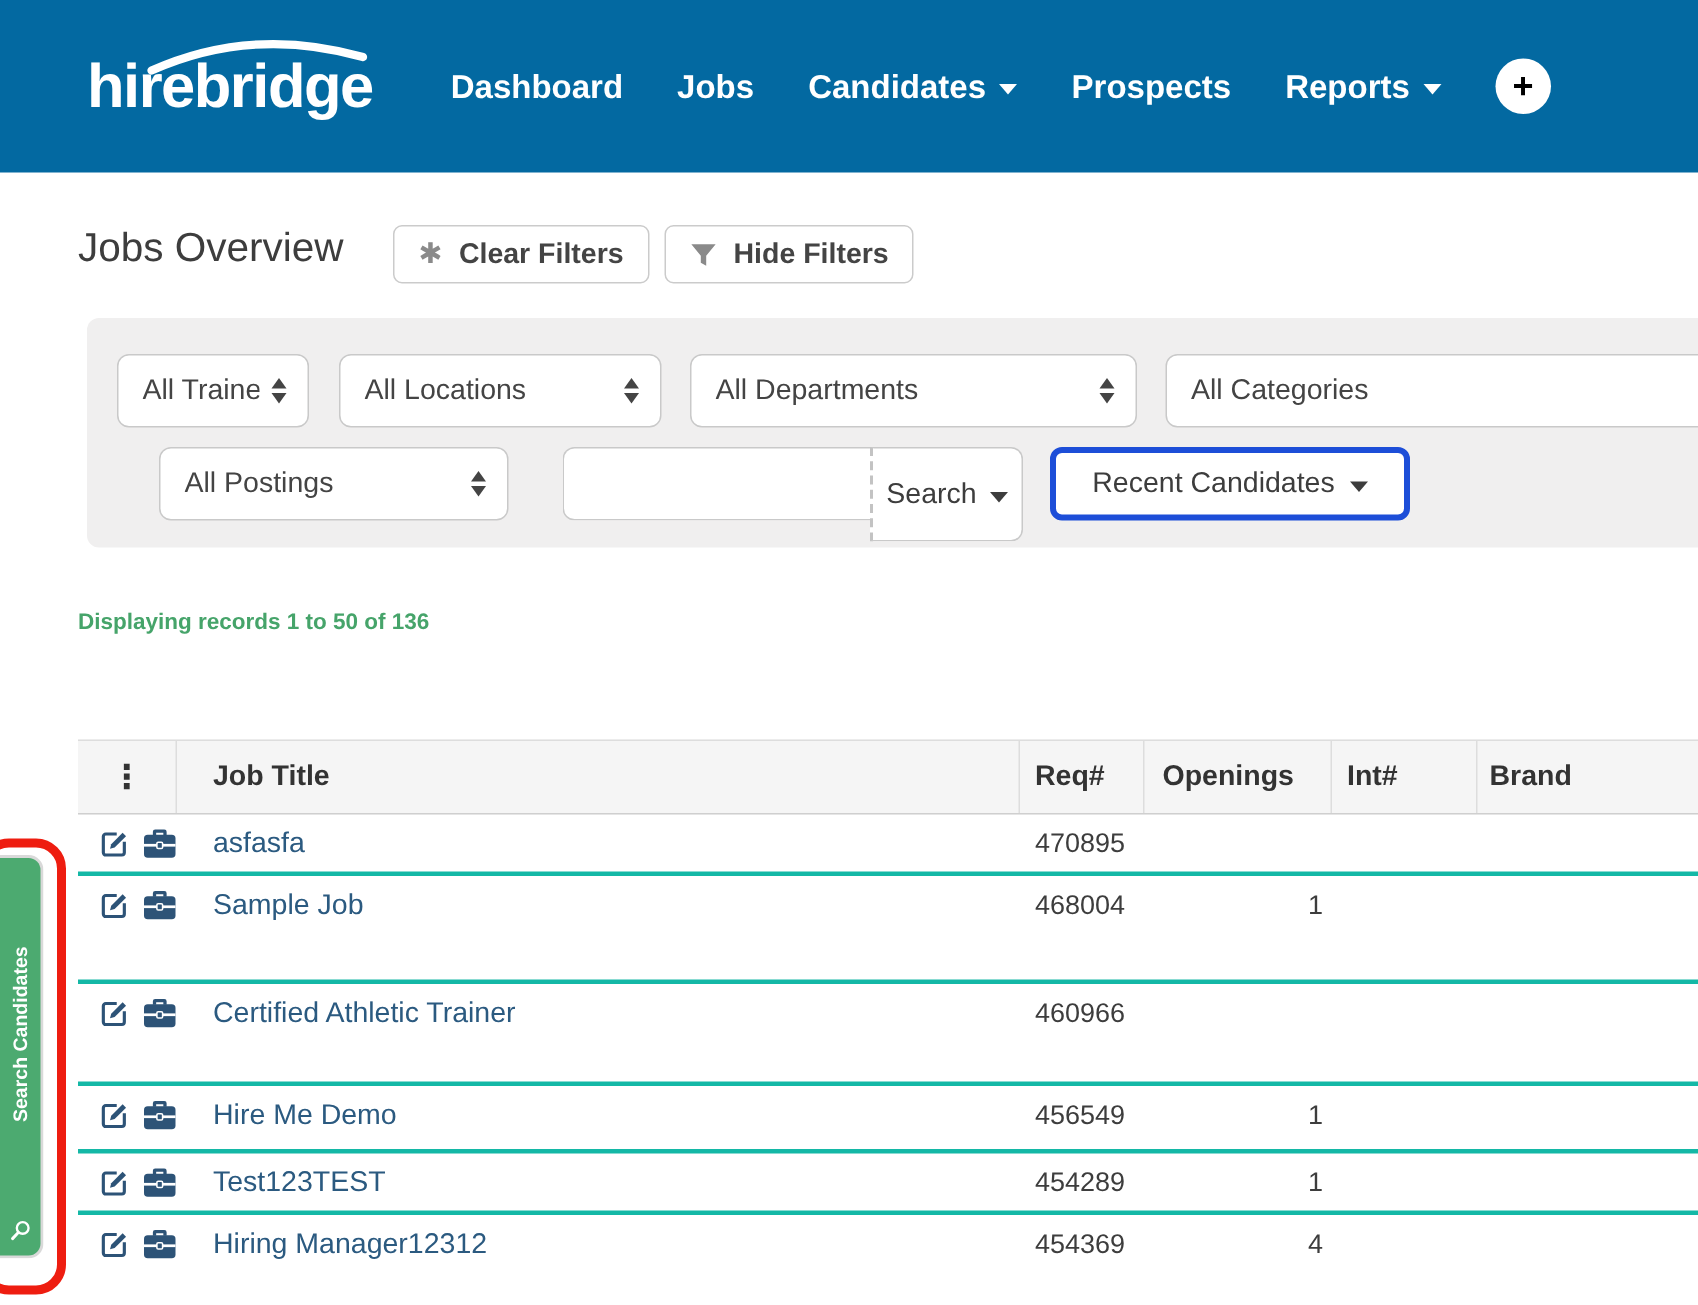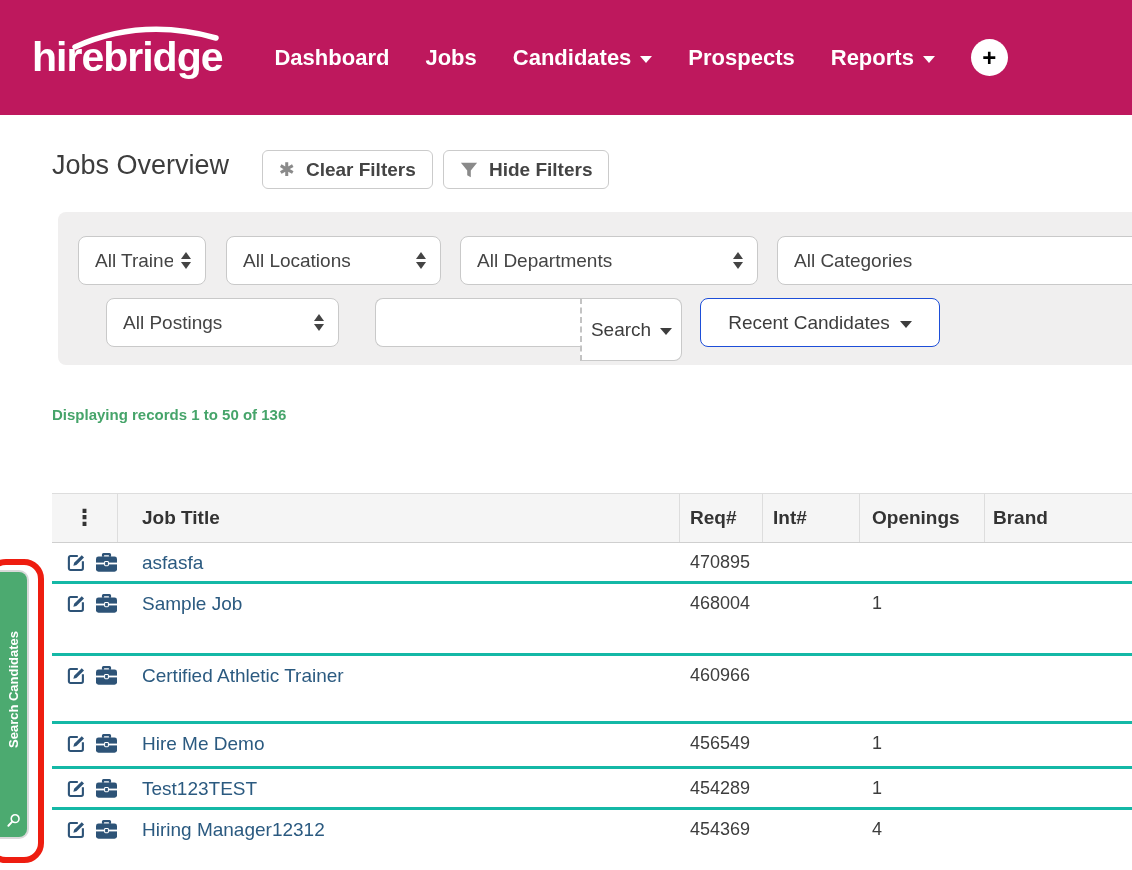--- a/index.html
+++ b/index.html
@@ -1,21 +1,21 @@
 <!DOCTYPE html>
 <html><head>
 <meta charset="utf-8">
 <style>
   html,body{margin:0;padding:0;background:#fff;}
   #screen{position:relative;width:1132px;height:870px;overflow:hidden;background:#fff;
           font-family:"Liberation Sans","DejaVu Sans",sans-serif;color:#3d3d3d;}
 
   
-  .nav{position:absolute;left:0;top:0;width:100%;height:115px;background:#be185d;
-       display:flex;align-items:center;padding-left:32px;box-sizing:border-box;}
+  .nav{position:absolute;left:0;top:0;width:100%;height:115px;background:#0369a1;
+       display:flex;align-items:center;padding-left:58px;box-sizing:border-box;}
   .brand{position:relative;color:#fff;font-size:41px;font-weight:600;letter-spacing:-1px;
          margin-right:52px;line-height:1;cursor:pointer;}
   .brand svg{position:absolute;left:38px;top:-12px;}
   .nav-items{display:flex;align-items:flex-start;gap:36px;}
   .nav-item{display:flex;align-items:center;gap:9px;color:#fff;font-size:22px;font-weight:600;cursor:pointer;}
   .caret-down{width:0;height:0;border-left:6px solid transparent;border-right:6px solid transparent;
               border-top:7px solid #fff;margin-top:3px;}
   .add-btn{width:37px;height:37px;border-radius:50%;background:#fff;color:#000;display:flex;
            align-items:center;justify-content:center;font-size:24px;font-weight:900;margin-left:36px;
            cursor:pointer;line-height:1;}
@@ -48,21 +48,21 @@
   .search-group{position:absolute;left:317px;top:86px;height:49px;display:flex;box-sizing:border-box;}
   .search-input{width:205px;height:49px;box-sizing:border-box;border:1px solid #c9c9c9;border-right:none;
                 border-radius:8px 0 0 8px;background:#fff;padding:0 12px;font-size:19px;font-family:inherit;
                 color:#444;outline:none;}
   .search-btn{height:63px;width:102px;box-sizing:border-box;border:1px solid #c9c9c9;border-left:2px dashed #c3c3c3;
               border-radius:0 8px 8px 0;background:#fff;display:flex;align-items:center;justify-content:center;
               gap:9px;font-size:19px;color:#3d3d3d;cursor:pointer;}
   .dark-caret{width:0;height:0;border-left:6px solid transparent;border-right:6px solid transparent;
               border-top:7px solid #3d3d3d;margin-top:3px;}
   #recent-btn{position:absolute;left:642px;top:86px;height:49px;width:240px;box-sizing:border-box;
-              background:#fff;border:1px solid #1d4ed8;border-radius:8px;display:flex;align-items:center;
+              background:#fff;border:4px solid #1d4ed8;border-radius:8px;display:flex;align-items:center;
               justify-content:center;gap:10px;font-size:19px;color:#3d3d3d;cursor:pointer;}
 
   
   .status-text{position:absolute;left:52px;top:406px;font-size:15px;font-weight:600;color:#46a46a;}
 
   
   .jobs-table{position:absolute;left:52px;top:493px;right:0;}
   .thead{display:flex;height:50px;background:#f5f5f5;border-top:1px solid #ddd;border-bottom:1px solid #cfcfcf;
          box-sizing:border-box;align-items:center;font-weight:700;font-size:19px;color:#333;}
   .thead .hcell{height:100%;display:flex;align-items:center;box-sizing:border-box;border-right:1px solid #ddd;}
@@ -202,22 +202,22 @@
 
   <div class="status-text">Displaying records 1 to 50 of 136</div>
 
   <div class="jobs-table">
     <div class="thead">
       <div class="hcell c0">
         <span class="kebab">⋮</span>
       </div>
       <div class="hcell c1">Job Title</div>
       <div class="hcell c2">Req#</div>
+      <div class="hcell c4">Openings</div>
       <div class="hcell c3">Int#</div>
-      <div class="hcell c4">Openings</div>
       <div class="hcell c5">Brand</div>
     </div>
     <div class="tbody">
 
         <div class="trow">
           <div class="cell c0 icon-cell">
             <span class="row-icon">
               <svg viewBox="0 0 24 24" width="21" height="21">
                 <path fill="none" stroke="#2d5377" stroke-width="2.4" d="M13.5 4.6H5.2A1.9 1.9 0 0 0 3.3 6.5v12.2a1.9 1.9 0 0 0 1.9 1.9h12.2a1.9 1.9 0 0 0 1.9-1.9V10.5"></path>
                 <path fill="#2d5377" d="M9.3 12.3 18 3.6l2.6 2.6-8.7 8.7-3.5.9z"></path>

